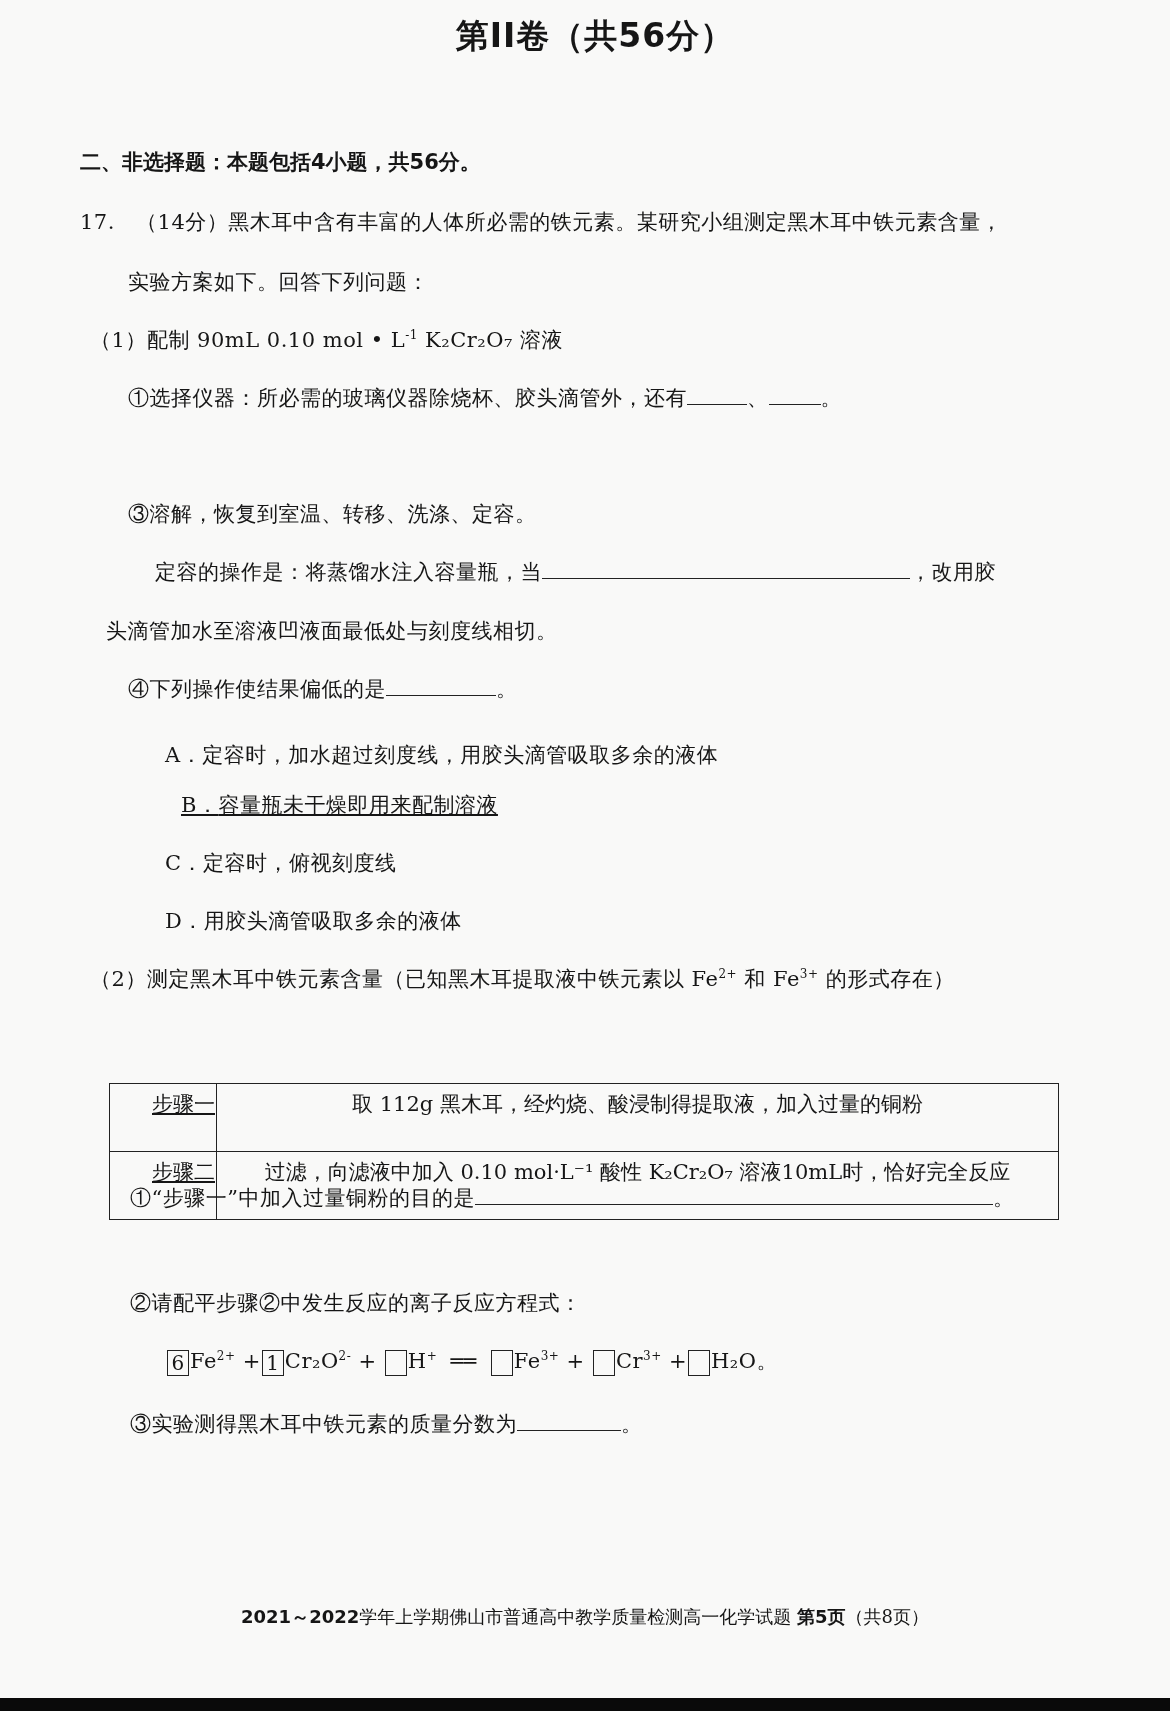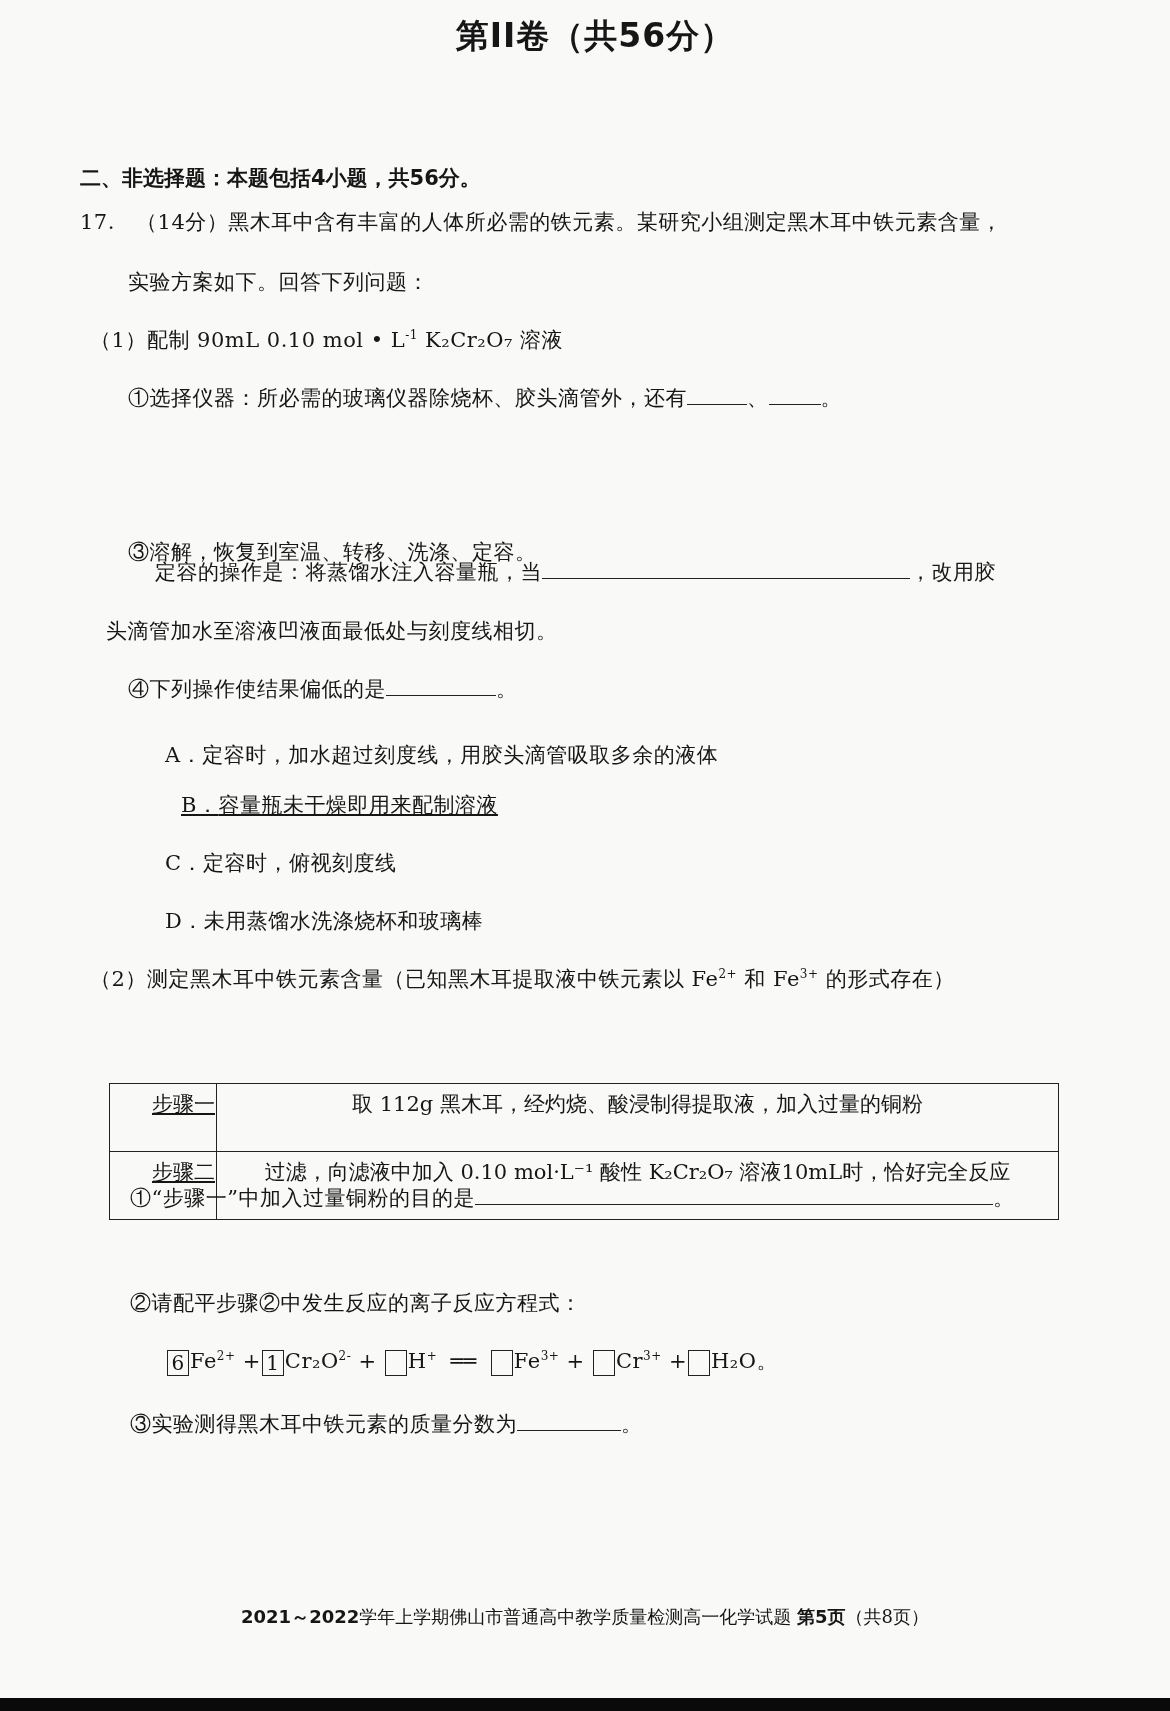--- a/index.html
+++ b/index.html
@@ -6,21 +6,21 @@
   body {
     width:1170px; height:1711px; position:relative; overflow:hidden;
     background:#fafafa;
     font-family: "DejaVu Serif", "Liberation Serif", serif;
     color:#161616;
   }
   .page { position:absolute; left:0; top:0; width:1170px; height:1698px; background:#f9f9f8; }
   .black-band { position:absolute; left:0; top:1698px; width:1170px; height:13px; background:#0a0a0a; }
   .abs { position:absolute; white-space:nowrap; }
   .title { left:0; width:1170px; text-align:center; top:14px; font-size:33px; font-weight:bold; font-family:"DejaVu Sans","Liberation Sans",sans-serif; letter-spacing:1px;padding-left:10px; }
-  .section { left:80px; top:164px; font-size:21px; font-weight:bold; font-family:"DejaVu Sans","Liberation Sans",sans-serif; }
+  .section { left:80px; top:148px; font-size:21px; font-weight:bold; font-family:"DejaVu Sans","Liberation Sans",sans-serif; }
   .txt { font-size:21px; letter-spacing:0.5px; }
   .blank { display:inline-block; border-bottom:1.5px solid #222; height:18px; vertical-align:baseline; }
   sup, sub { font-size:12px; line-height:0; }
   table.steps { position:absolute; left:109px; top:1083px; width:950px; border-collapse:collapse; font-size:21px; }
   table.steps td { border:1.5px solid #222; height:60px; vertical-align:top; padding-top:6px; }
   td.step-label { width:104px; text-align:right;text-decoration:underline; }
   td.step-content { text-align:center; }
   .box { display:inline-block; width:20px; height:24px; border:1.5px solid #222; vertical-align:middle; text-align:center; line-height:24px; font-size:20px; margin:0 1px; }
   .footer { left:0; width:1170px; text-align:center; top:1605px; font-size:18px; }
   .footer b { font-family:"DejaVu Sans","Liberation Sans",sans-serif; }
@@ -42,41 +42,41 @@
   <div class="abs txt" style="left:90px; top:326px;">
     <span>（1）</span><span>配制 90mL 0.10 mol • L</span><sup>-1</sup>
     <span>K₂Cr₂O₇</span><span> 溶液</span>
   </div>
 
   <div class="abs txt" style="left:128px; top:384px;">
     <span>①选择仪器：所必需的玻璃仪器除烧杯、胶头滴管外，还有</span><span class="blank" style="width:60px;"></span><span>、</span><span class="blank" style="width:52px;"></span><span>。</span>
   </div>
 
 
-  <div class="abs txt" style="left:128px; top:500px;margin-top:38px;">③溶解，恢复到室温、转移、洗涤、定容。</div>
+  <div class="abs txt" style="left:128px; top:500px;">③溶解，恢复到室温、转移、洗涤、定容。</div>
   <div class="abs txt" style="left:155px; top:558px;">
     <span>定容的操作是：将蒸馏水注入容量瓶，当</span><span class="blank" style="width:368px;"></span><span>，改用胶</span>
   </div>
   <div class="abs txt" style="left:106px; top:617px;">头滴管加水至溶液凹液面最低处与刻度线相切。</div>
 
   <div class="abs txt" style="left:128px; top:675px;">
     <span>④下列操作使结果偏低的是</span><span class="blank" style="width:110px;"></span><span>。</span>
   </div>
 
   <div class="abs txt" style="left:165px; top:733px;margin-top:8px;">
     <span>A．</span><span>定容时，加水超过刻度线，用胶头滴管吸取多余的液体</span>
   </div>
   <div class="abs txt" style="left:181px; top:791px;text-decoration:underline;">
     <span>B．</span><span>容量瓶未干燥即用来配制溶液</span>
   </div>
   <div class="abs txt" style="left:165px; top:849px;">
     <span>C．</span><span>定容时，俯视刻度线</span>
   </div>
   <div class="abs txt" style="left:165px; top:907px;">
-    <span>D．</span><span>未用蒸馏水洗涤烧杯和玻璃棒</span>
+    <span>D．</span><span>用胶头滴管吸取多余的液体</span>
   </div>
 
   <div class="abs txt" style="left:90px; top:965px;">
     <span>（2）</span><span>测定黑木耳中铁元素含量（已知黑木耳提取液中铁元素以 Fe</span><sup>2+</sup><span> 和 Fe</span><sup>3+</sup><span> 的形式存在）</span>
   </div>
 
   <table class="steps">
     <tbody>
         <tr>
       <td class="step-label">步骤一</td>

